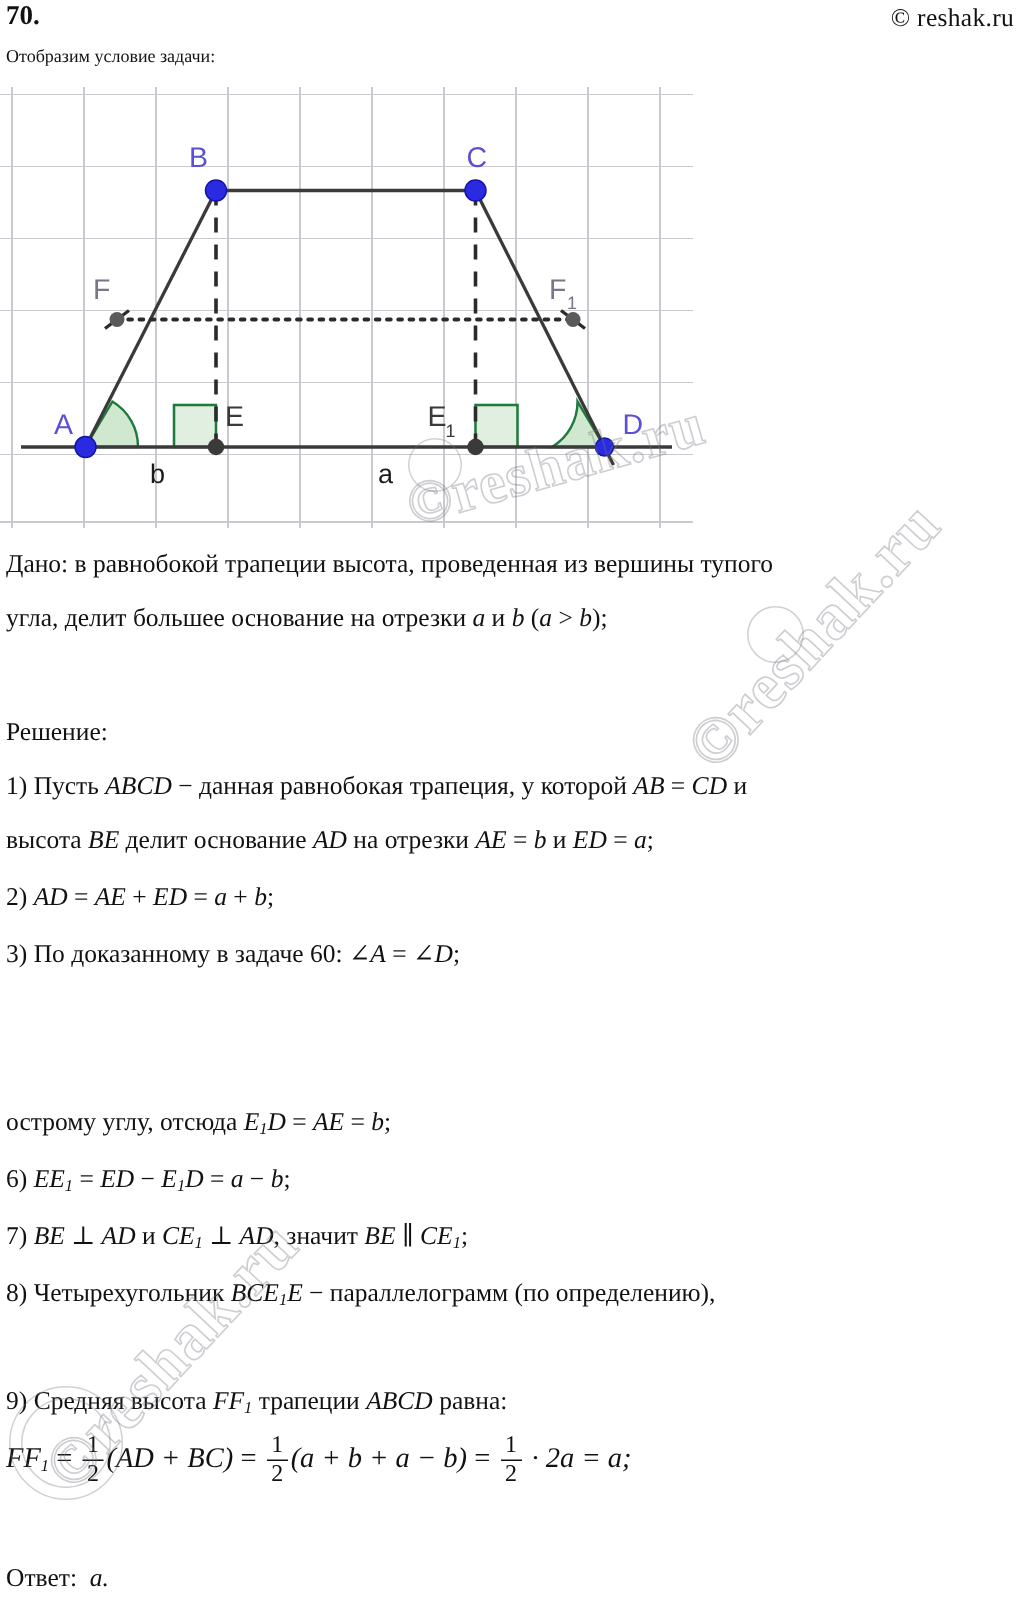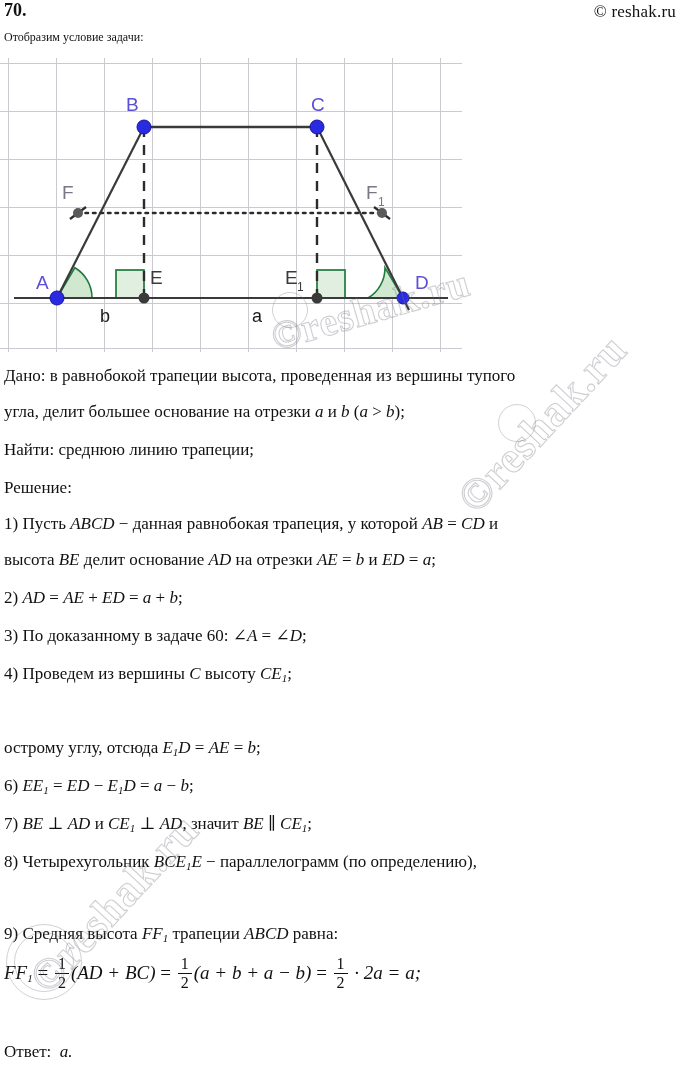--- a/index.html
+++ b/index.html
@@ -149,44 +149,38 @@
   <div class="wm wm1">©reshak.ru</div>
   <div class="wmc" style="left:272px;top:292px;width:34px;height:34px;"></div>
 
   <div class="txt" style="top:366px;">
     <span>Дано:</span><span> в равнобокой трапеции высота, проведенная из вершины тупого</span>
   </div>
   <div class="txt" style="top:402px;">
     <span>угла, делит большее основание на отрезки </span><i>a</i><span> и </span><i>b</i><span> (</span><i>a</i><span> &gt; </span><i>b</i><span>);</span>
   </div>
 
-  <div class="txt" style="top:440px;">
-    <span>Найти:</span><span>  среднюю линию трапеции;</span>
-  </div>
 
   <div class="txt" style="top:478px;font-family:Liberation Serif, serif;">Решение:</div>
 
   <div class="txt" style="top:514px;">
     <span>1)</span><span><span> Пусть </span><i>ABCD</i><span> − данная равнобокая трапеция, у которой </span><i>AB</i><span> = </span><i>CD</i><span> и</span></span>
   </div>
   <div class="txt" style="top:550px;">
     <span><span>высота </span><i>BE</i><span> делит основание </span><i>AD</i><span> на отрезки  </span><i>AE</i><span> = </span><i>b</i><span>  и  </span><i>ED</i><span> = </span><i>a</i><span>;</span></span>
   </div>
 
   <div class="txt" style="top:588px;">
     <span>2)</span><span><span> </span><i>AD</i><span> = </span><i>AE</i><span> + </span><i>ED</i><span> = </span><i>a</i><span> + </span><i>b</i><span>;</span></span>
   </div>
 
   <div class="txt" style="top:626px;">
     <span>3)</span><span><span> По доказанному в задаче 60:  ∠</span><i>A</i><span> = ∠</span><i>D</i><span>;</span></span>
   </div>
 
-  <div class="txt" style="top:664px;">
-    <span>4)</span><span><span> Проведем из вершины </span><i>C</i><span> высоту </span><i>CE</i><span class="sub">1</span><span>;</span></span>
-  </div>
 
   <div class="txt" style="top:738px;">
     <span><span>острому углу, отсюда  </span><i>E</i><span class="sub">1</span><i>D</i><span> = </span><i>AE</i><span> = </span><i>b</i><span>;</span></span>
   </div>
 
   <div class="txt" style="top:776px;">
     <span>6)</span><span><span> </span><i>EE</i><span class="sub">1</span><span> = </span><i>ED</i><span> − </span><i>E</i><span class="sub">1</span><i>D</i><span> = </span><i>a</i><span> − </span><i>b</i><span>;</span></span>
   </div>
 
   <div class="txt" style="top:814px;">

